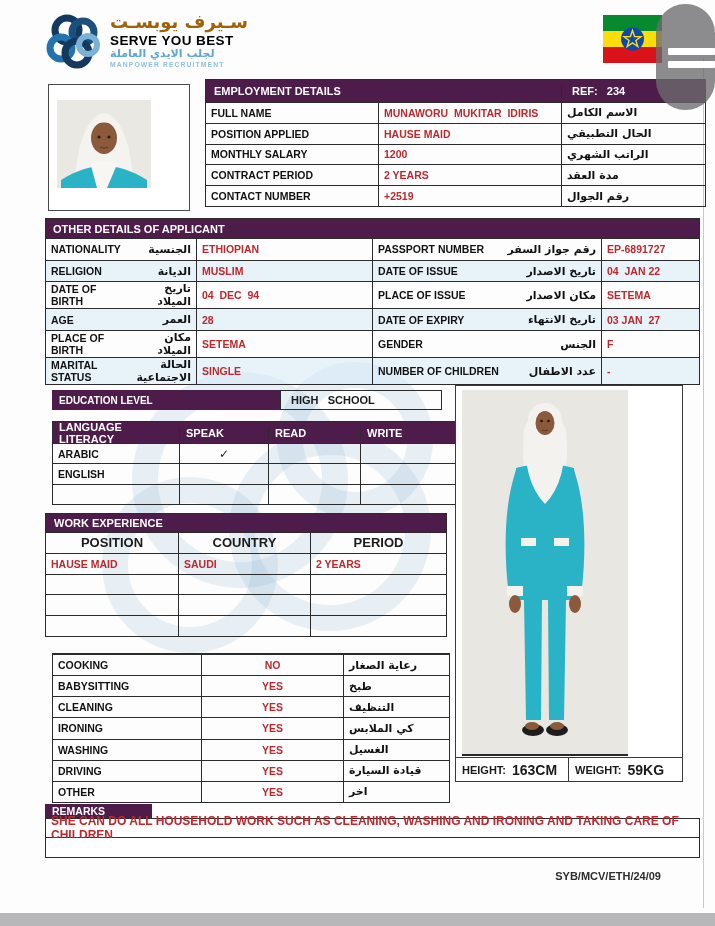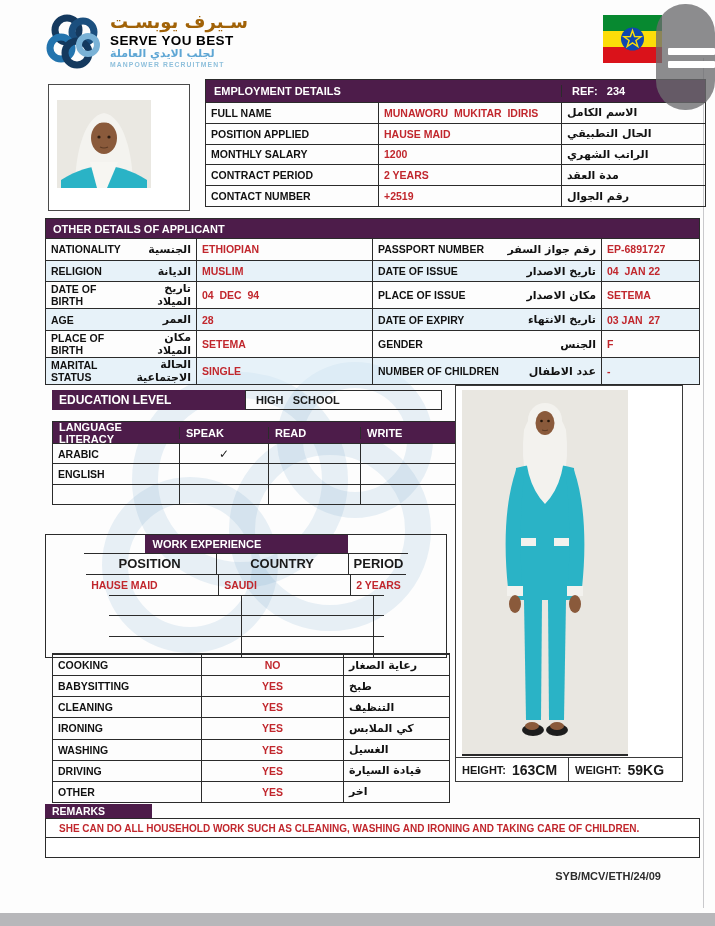--- a/index.html
+++ b/index.html
@@ -52,33 +52,33 @@
 
   
   .other { left:45px; top:218px; width:655px; height:167px; }
   .other .bar { height:19px; }
   .oth-title { width:326px; padding-left:7px; }
   .oth-rest { flex:1; border-left:1px solid rgba(255,255,255,.6); }
   .o-ll { width:150px; } .o-lv { width:176px; } .o-rl { width:229px; } .o-rv { flex:1; }
 
   
   .edu { left:52px; top:390px; width:390px; height:20px; display:flex; z-index:2; }
-  .edu-bar { width:193px; background:#4d1c4a; color:#fff; font-weight:bold; font-size:12px; display:flex; align-items:center; padding-left:7px; }
+  .edu-bar { width:228px; background:#4d1c4a; color:#fff; font-weight:bold; font-size:10px; display:flex; align-items:center; padding-left:7px; }
   .edu-val { flex:1; border:1px solid #2b2b2b; display:flex; align-items:center; padding-left:10px; font-weight:bold; font-size:11px; background:transparent; }
 
   
   .lang { left:52px; top:421px; width:430px; height:84px; }
   .lang .bar { height:21px; }
   .lg-h { border-left:1px solid rgba(255,255,255,.6); padding-left:6px; }
   .lg-h:first-child { border-left:none; }
   .lg-0 { width:126px; } .lg-1 { width:89px; } .lg-2 { width:92px; } .lg-3 { flex:1; }
   .check { font-family:"DejaVu Sans",sans-serif; font-weight:bold; font-size:12px; color:#222; width:100%; text-align:center; }
 
   
-  .work { left:45px; top:534px; width:402px; height:124px;align-items:center; }
+  .work { left:45px; top:513px; width:402px; height:124px; }
   .work .bar { height:18px; }
   .wk-title { width:192px; padding-left:8px; }
   .wk-rest { flex:1; border-left:1px solid rgba(255,255,255,.6); }
   .wk-0 { width:132px; } .wk-1 { width:132px; } .wk-2 { flex:1; }
   .hdr-cell { justify-content:center; font-weight:bold; font-size:13px; }
 
   
   .photo-box { left:455px; top:385px; width:228px; height:397px; border:1.5px solid #3a3a3a; background:#fff; z-index:2; }
   .photo-area { position:absolute; left:6px; top:4px; width:166px; height:366px; background:#e9e7e1; border-bottom:2.5px solid #2a2a2a; }
   .hw-row { position:absolute; left:0; bottom:0; width:100%; height:24px; border-top:1.5px solid #3a3a3a; display:flex; align-items:center; }
@@ -86,21 +86,21 @@
   .hw-cell + .hw-cell { border-left:1.5px solid #3a3a3a; }
   .hw-lbl { font-weight:bold; font-size:11px; } .hw-val { font-weight:bold; font-size:14px; }
 
   
   .skills { left:52px; top:653px; width:398px; height:150px; }
   .skills .bar { height:17px; justify-content:space-between; padding:0 6px; }
   .sk-l { width:148px; } .sk-v { width:142px; justify-content:center; } .sk-a { flex:1; justify-content:flex-end; }
 
   
   .remarks-bar { left:45px; top:804px; width:107px; height:14px; background:#4d1c4a; color:#fff; font-weight:bold; font-size:10.5px; display:flex; align-items:center; padding-left:7px; z-index:2; }
-  .remarks-text { left:45px; top:818px; width:655px; height:20px; border:1.5px solid #2b2b2b; display:flex; align-items:center; padding-left:13px; font-weight:bold; font-size:10px; color:#c1272d; background:#fff; z-index:2; }
+  .remarks-text { left:45px; top:818px; width:655px; height:20px; border:1.5px solid #2b2b2b; display:flex; align-items:center; padding-left:5px; font-weight:bold; font-size:12px; color:#c1272d; background:#fff; z-index:2; }
   .remarks-empty { left:45px; top:837.5px; width:655px; height:20px; border:1.5px solid #2b2b2b; border-top:none; background:#fff; z-index:2; }
 
   
   .footer-code { right:54px; top:870px; font-weight:bold; font-size:11px; color:#2d2d2d; z-index:2; }
   .bottom-strip { left:0; bottom:0; width:715px; height:13px; background:#b7b7ba; z-index:6; }
   .page-edge { left:703px; top:58px; width:1px; height:850px; background:#c9c9cc; z-index:1; }
 </style>
 </head>
 <body>
 

